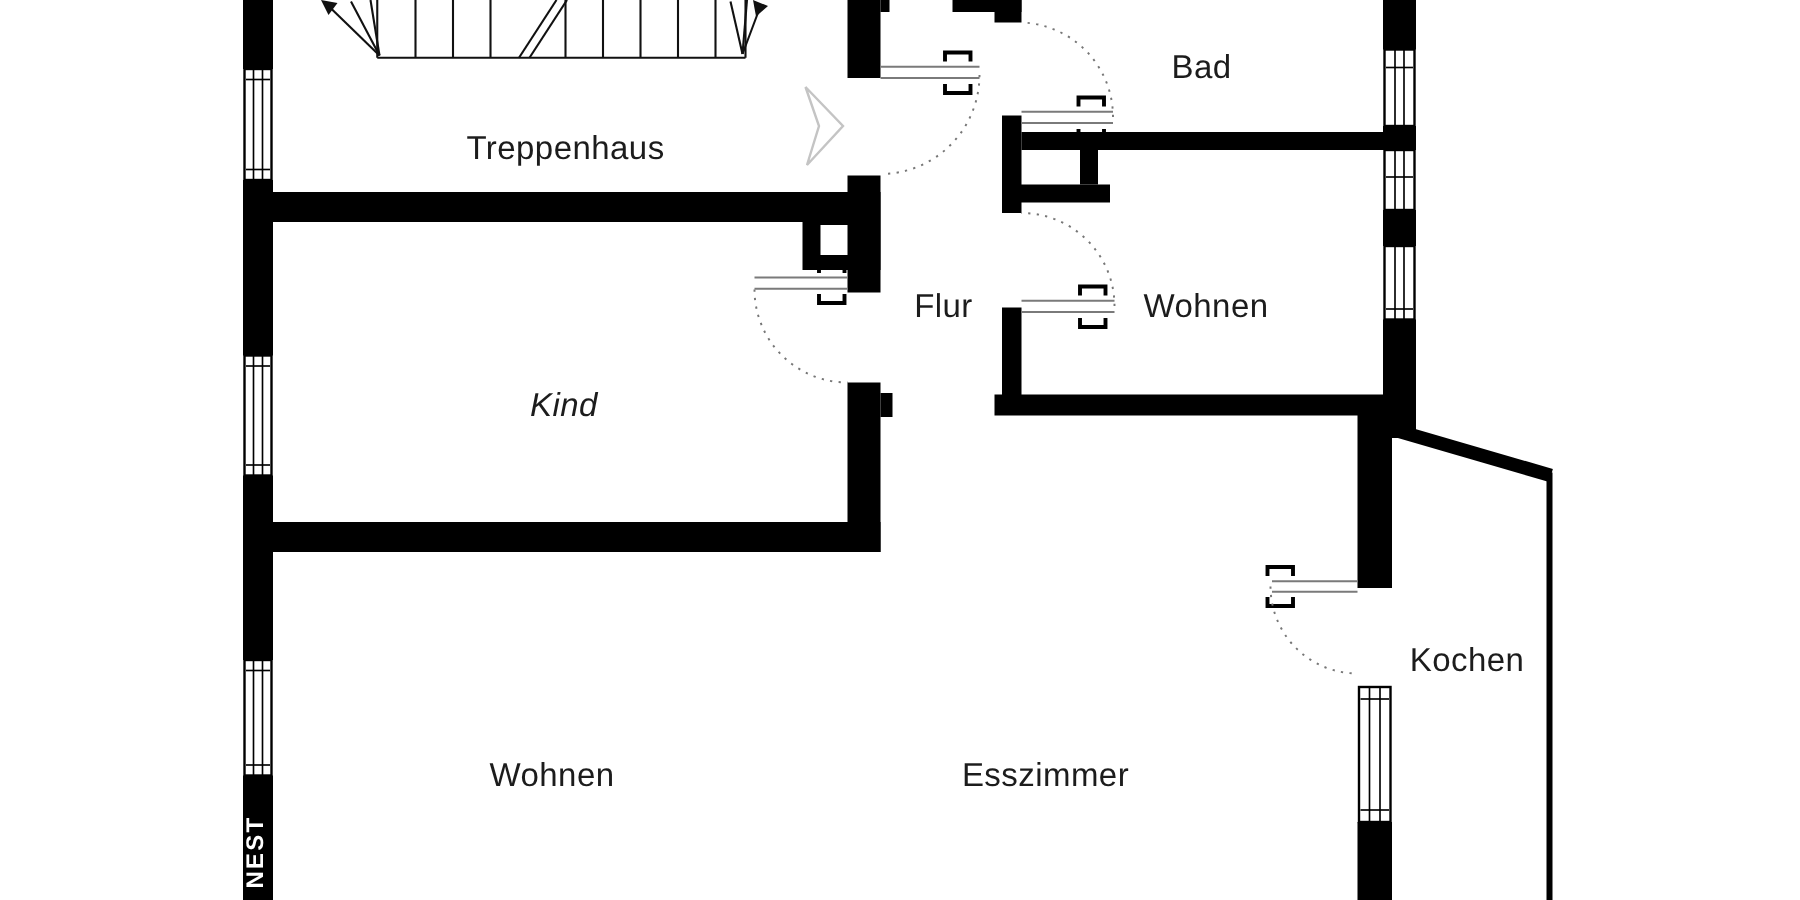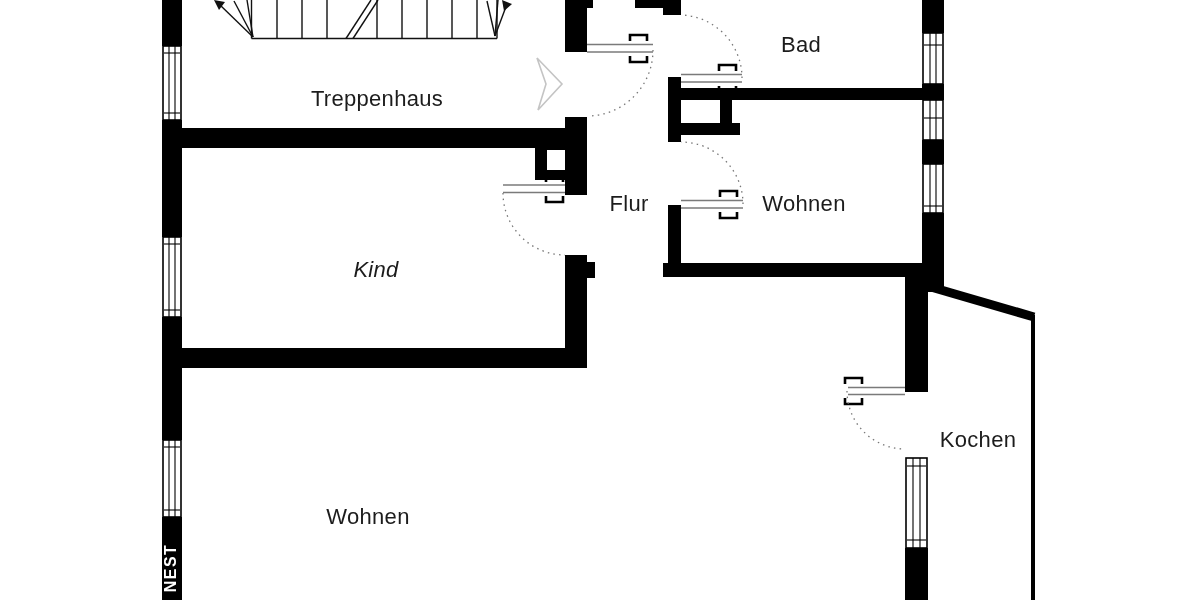--- a/index.html
+++ b/index.html
@@ -226,19 +226,20 @@
 
     <polygon class="dir-arrow" points="537,58 562,84 538,110 546,84"></polygon>
   </svg>
 
   <div class="room-label" style="left:377px;top:83px;text-align:right;">Treppenhaus</div>
   <div class="room-label" style="left:801px;top:29px;">Bad</div>
   <div class="room-label" style="left:629px;top:188px;">Flur</div>
   <div class="room-label" style="left:804px;top:188px;">Wohnen</div>
   <div class="room-label" style="left:376px;top:254px;font-style:italic;">Kind</div>
   <div class="room-label" style="left:368px;top:501px;text-align:right;">Wohnen</div>
+  <div class="room-label" style="left:697px;top:501px;">Esszimmer</div>
   <div class="room-label" style="left:978px;top:424px;">Kochen</div>
 
   <div class="watermark">
     <span>NEST</span>
   </div>
 
 </div>
 
 </body></html>

